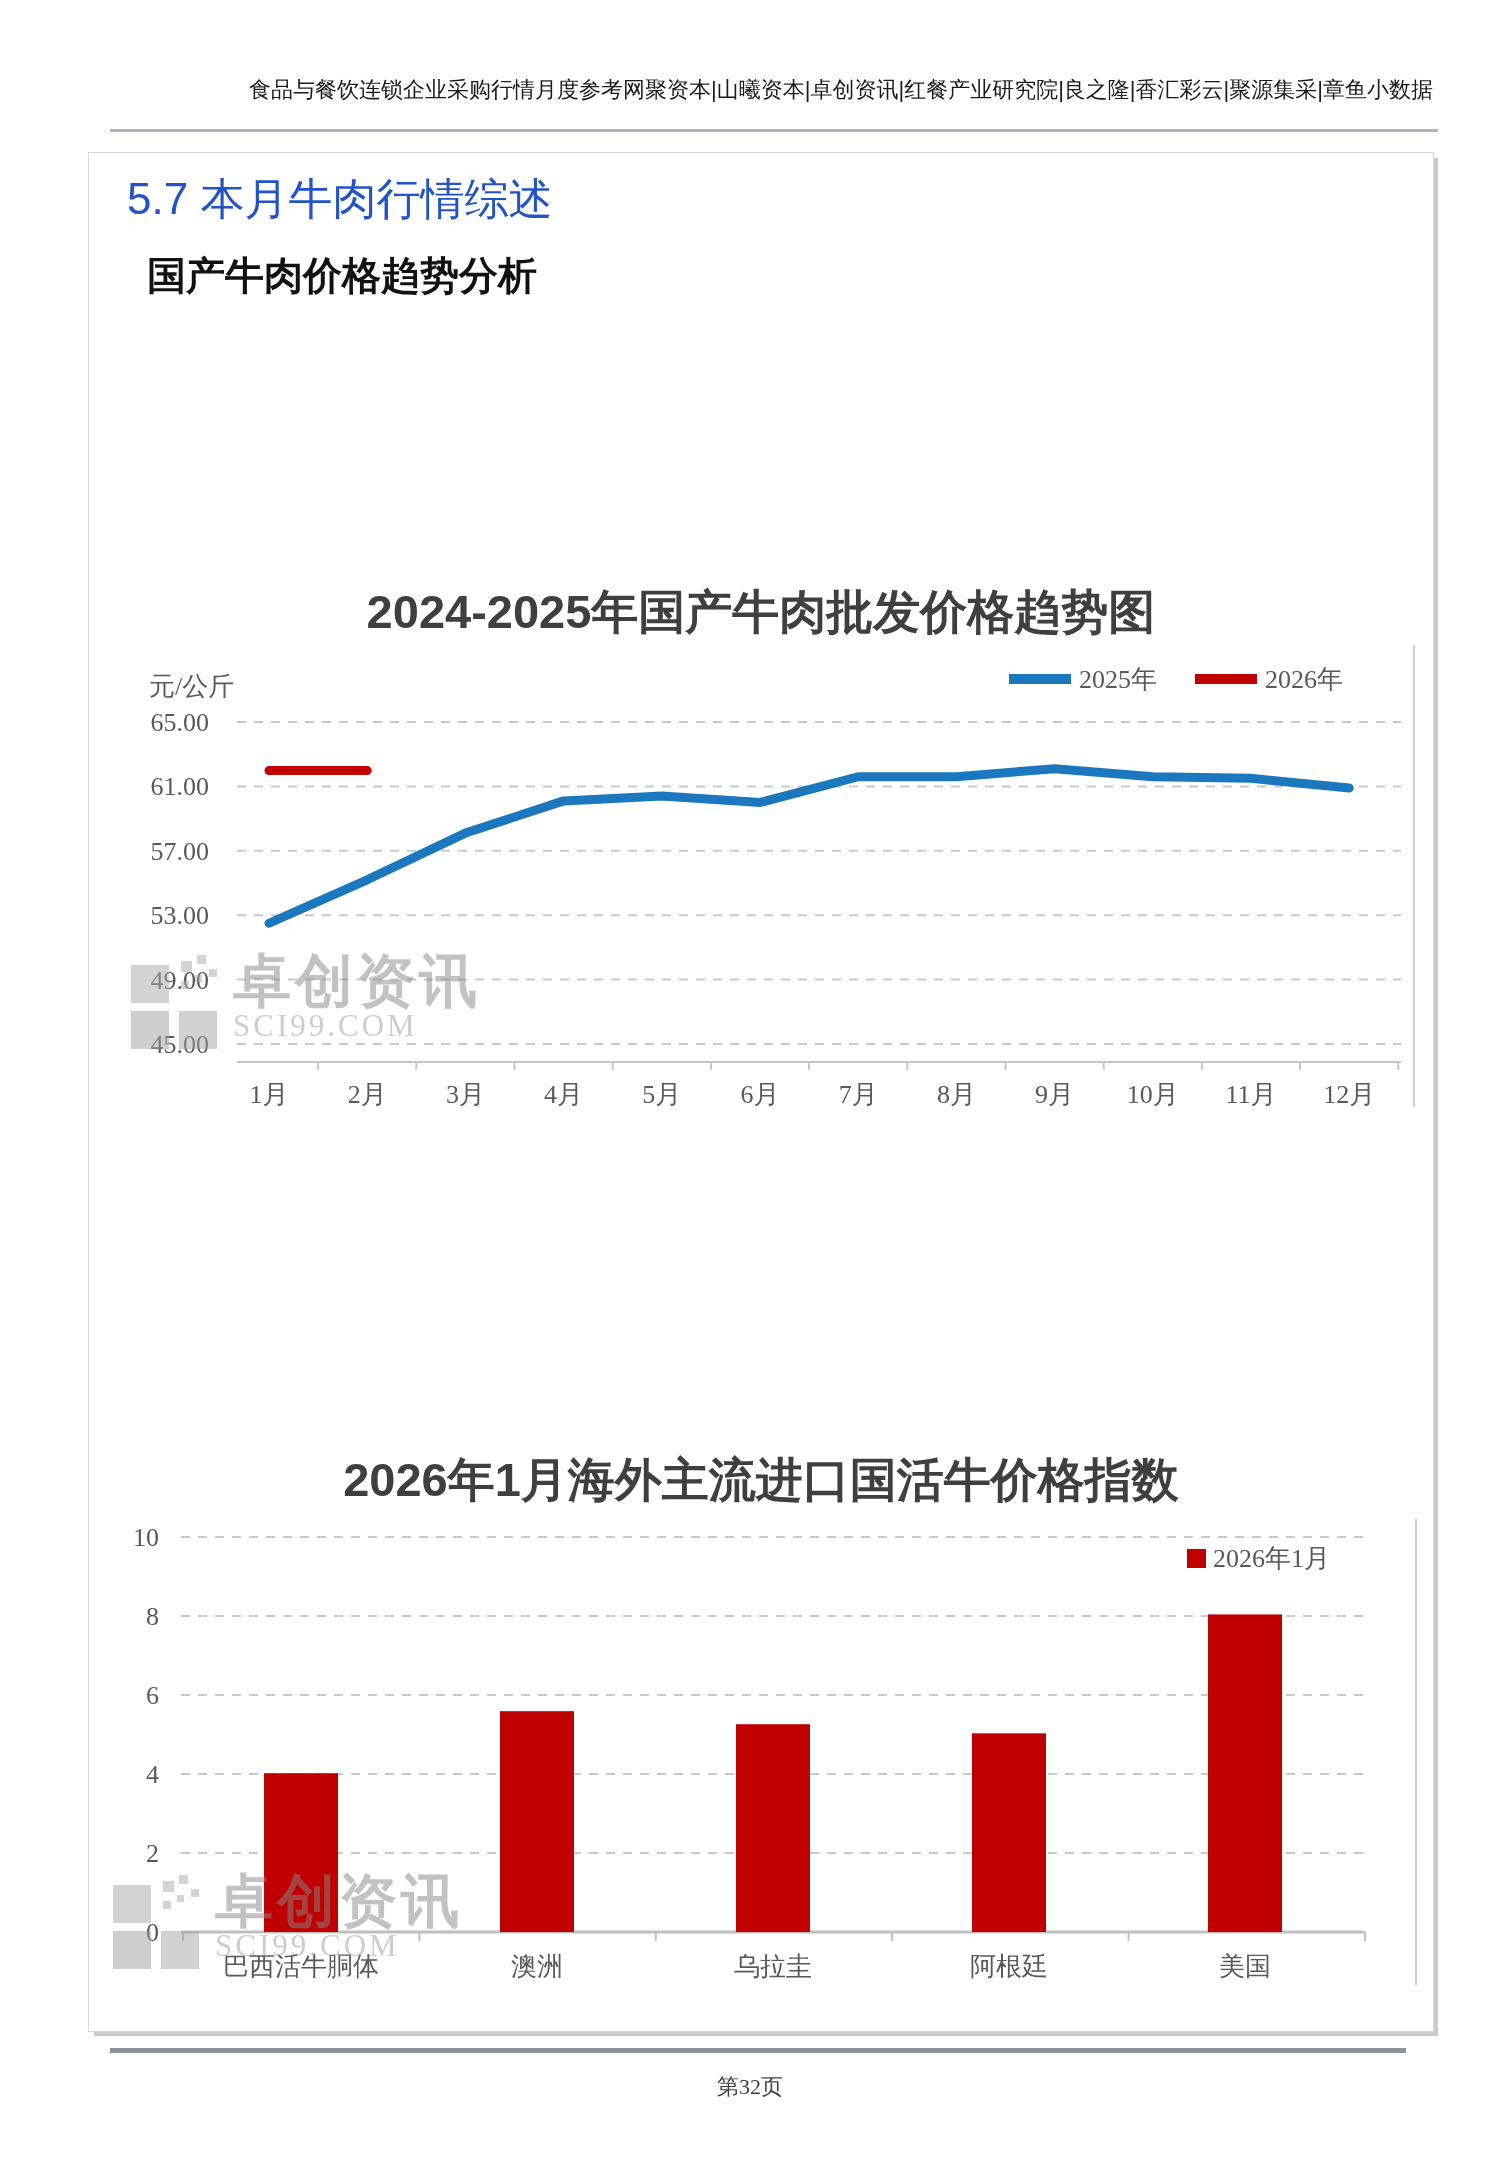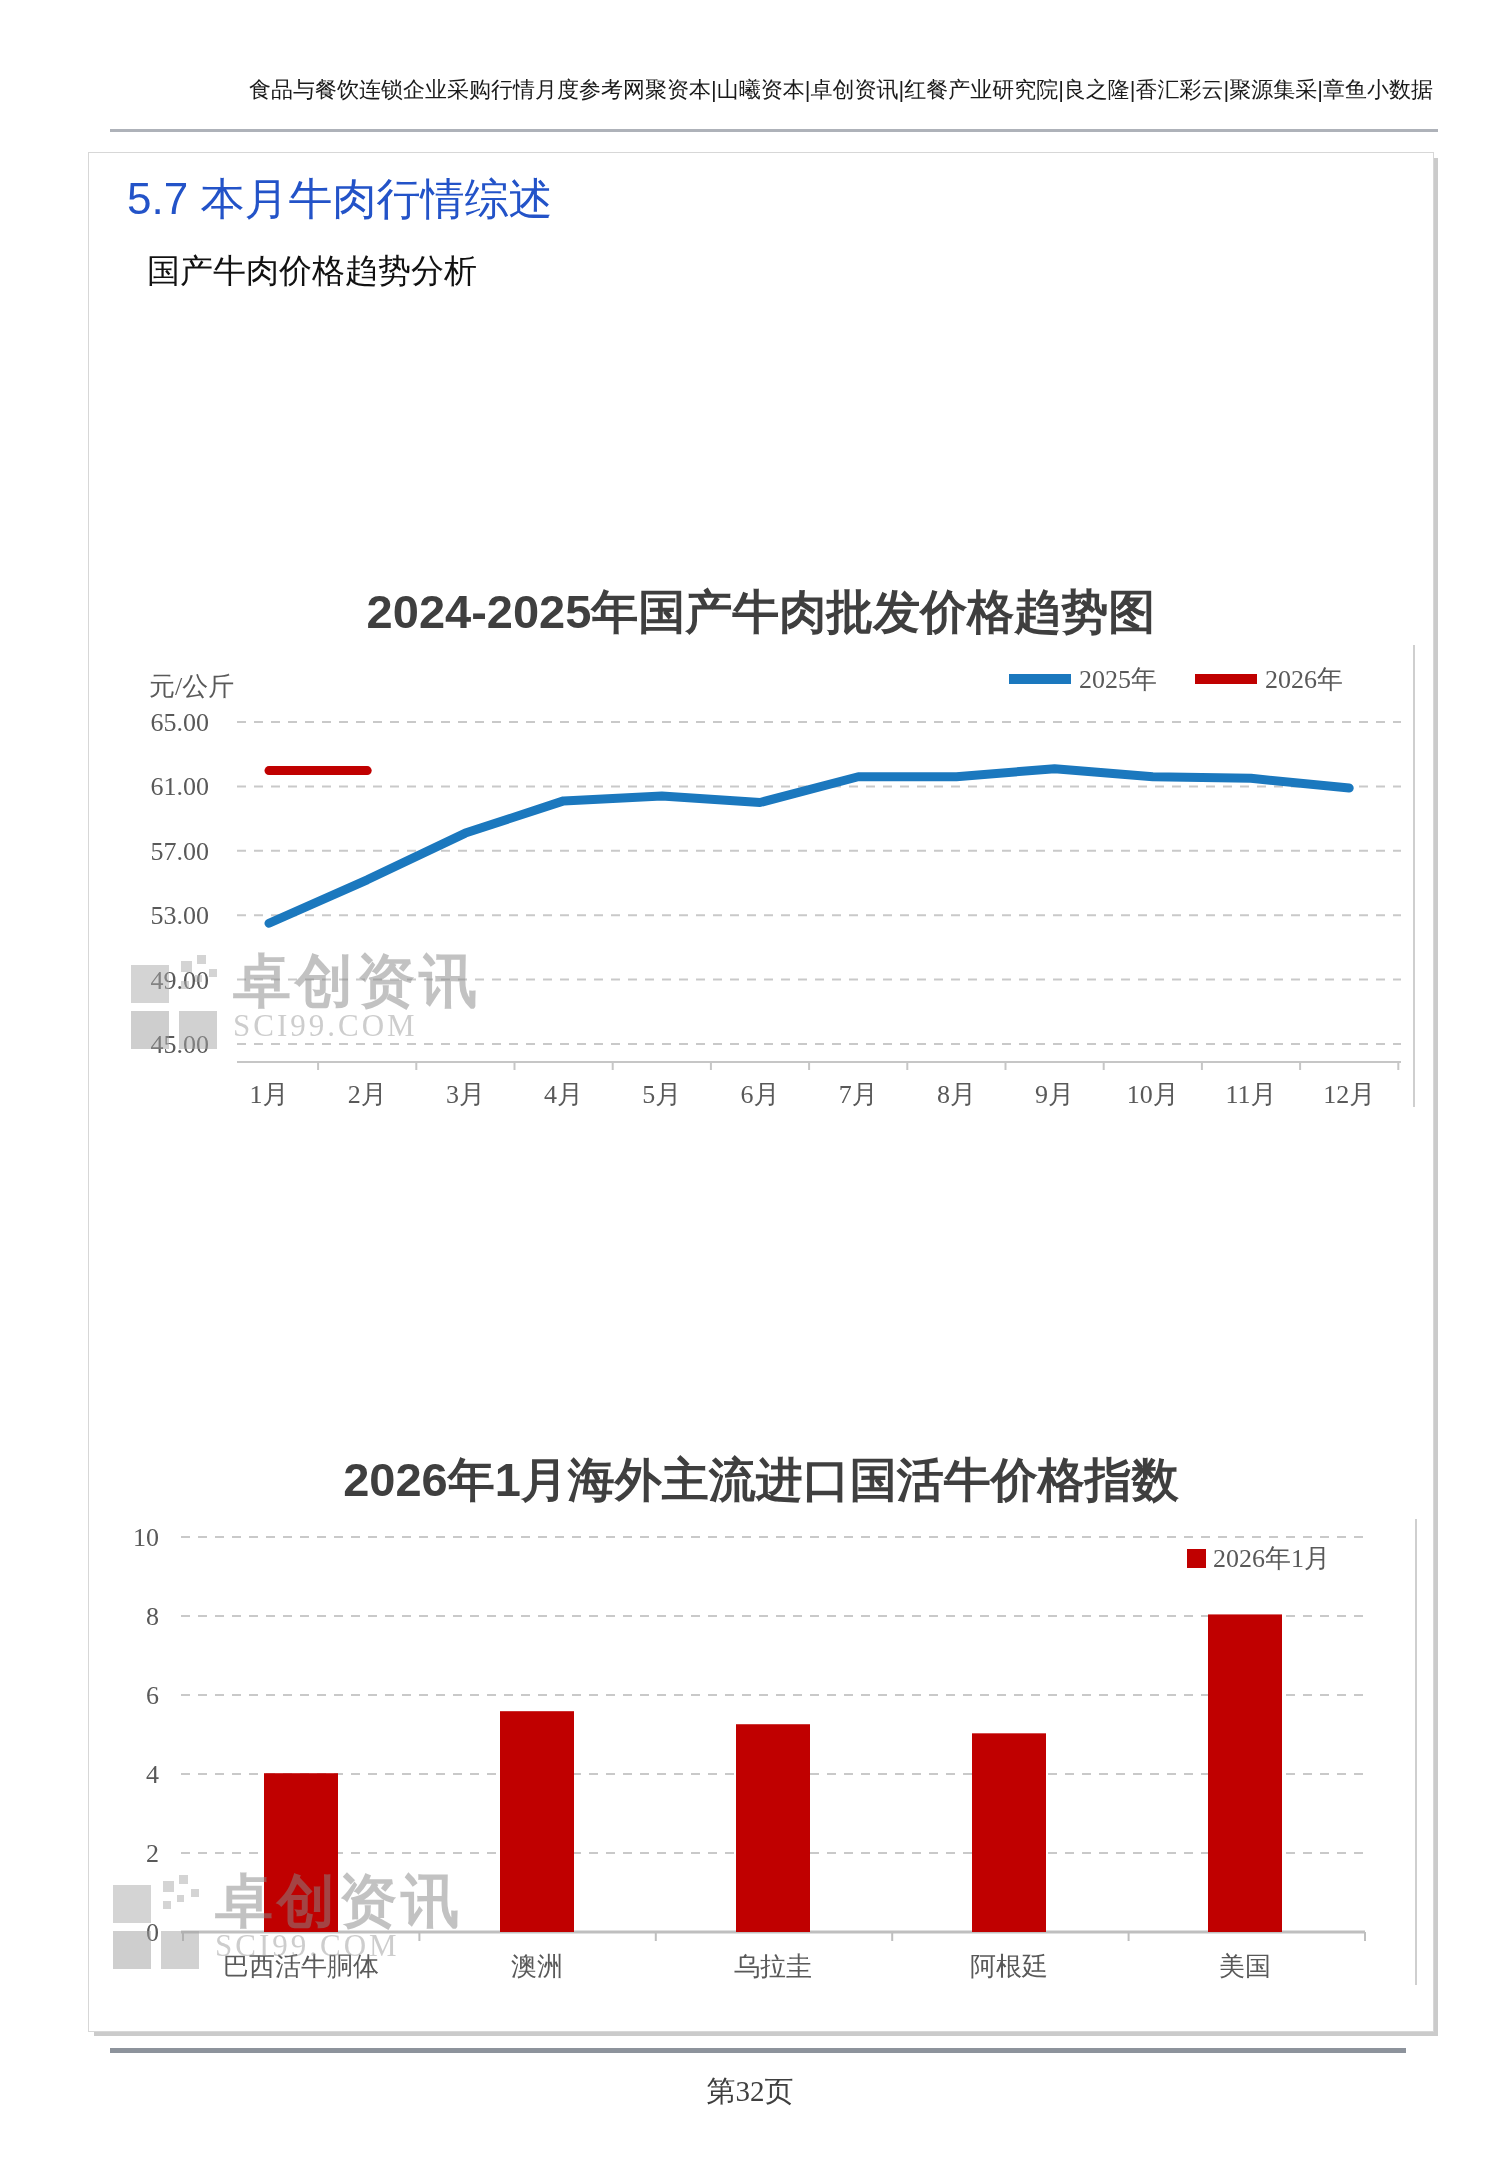--- a/index.html
+++ b/index.html
@@ -11,21 +11,21 @@
              justify-content:flex-end;align-items:baseline;font-size:22px;line-height:30px;}
   .pg-header .right{letter-spacing:0px;}
   .header-rule{position:absolute;top:129px;left:110px;right:62px;height:3px;background:#AEB2B9;}
 
   
   .card{position:absolute;left:88px;top:152px;width:1344px;height:1878px;background:#fff;
         border:1px solid #D7D7D7;box-shadow:5px 5px 0 -1px #cbcbcb;}
 
   .sec-title{position:absolute;left:38px;top:18px;font-size:44px;line-height:56px;
              color:#2353C8;font-weight:400;}
-  .sub-head{position:absolute;font-size:33px;font-weight:400;color:#111;}
+  .sub-head{position:absolute;font-size:39px;font-weight:700;color:#111;}
   .sub-head.one{left:58px;top:96px;}
   .sub-head.two{left:58px;top:1022px;}
 
   .para{position:absolute;left:62px;width:1218px;font-size:34px;line-height:60px;
         text-align:justify;text-indent:68px;color:#151515;}
   .para.one{top:150px;}
   .para.two{top:1086px;}
 
   .chart-title{position:absolute;left:0;width:100%;text-align:center;font-size:47px;
                font-weight:700;color:#3F3F3F;}
@@ -45,21 +45,21 @@
   .wm{position:absolute;display:flex;align-items:flex-start;opacity:.5;pointer-events:none;}
   .wm.one{left:42px;top:802px;}
   .wm.two{left:24px;top:1722px;}
   .wm .logo{margin-right:14px;}
   .wm .txt .brand{font-size:58px;font-weight:700;color:#878787;letter-spacing:4px;line-height:52px;}
   .wm .txt .dom{font-size:31px;color:#9c9c9c;letter-spacing:3px;line-height:38px;
                 font-family:"Liberation Serif","DejaVu Serif",serif;}
 
   
   .footer-rule{position:absolute;top:2048px;left:110px;width:1296px;height:5px;background:#8D939C;}
-  .page-num{position:absolute;top:2072px;left:0;width:100%;text-align:center;font-size:29px;
+  .page-num{position:absolute;top:2072px;left:0;width:100%;text-align:center;font-size:22px;
             color:#3f3f3f;font-family:"Liberation Serif","DejaVu Serif",serif;}
 </style>
 </head>
 <body>
 
 <div class="pg-header">
   <div class="left">食品与餐饮连锁企业采购行情月度参考</div>
   <div class="right">网聚资本|山曦资本|卓创资讯|红餐产业研究院|良之隆|香汇彩云|聚源集采|章鱼小数据</div>
 </div>
 <div class="header-rule"></div>

